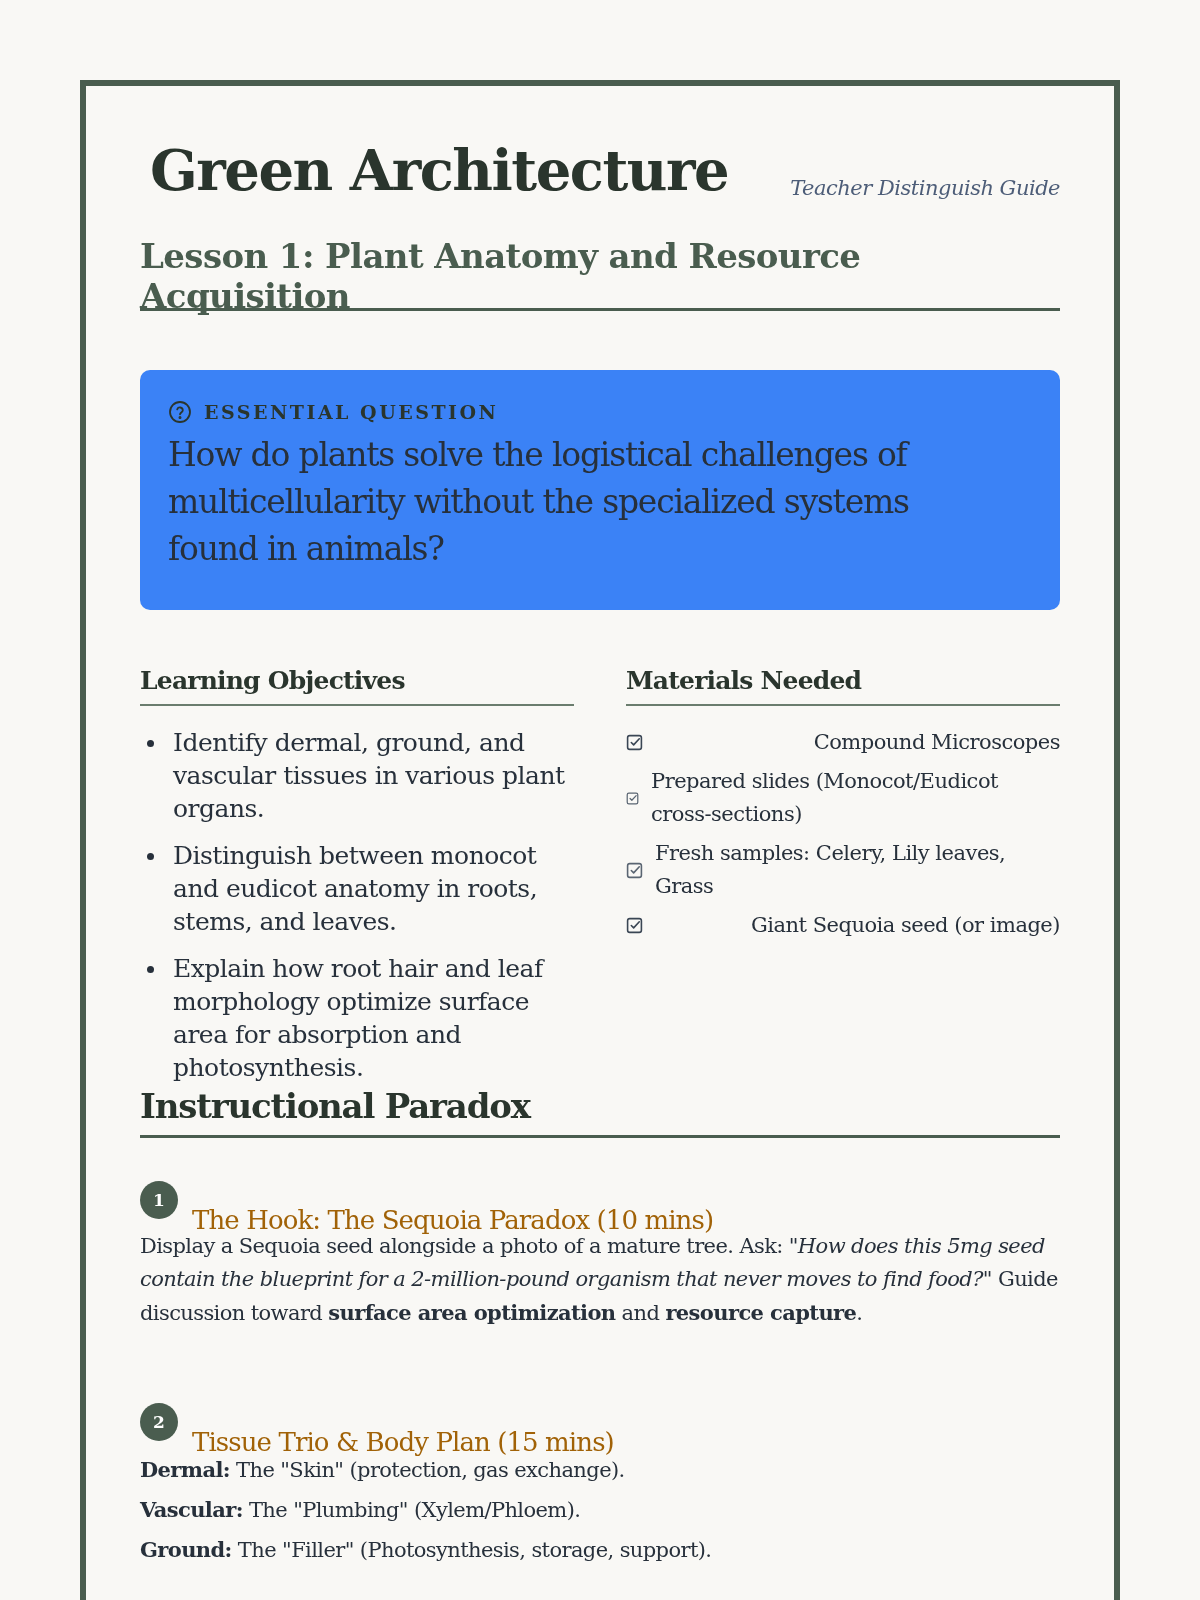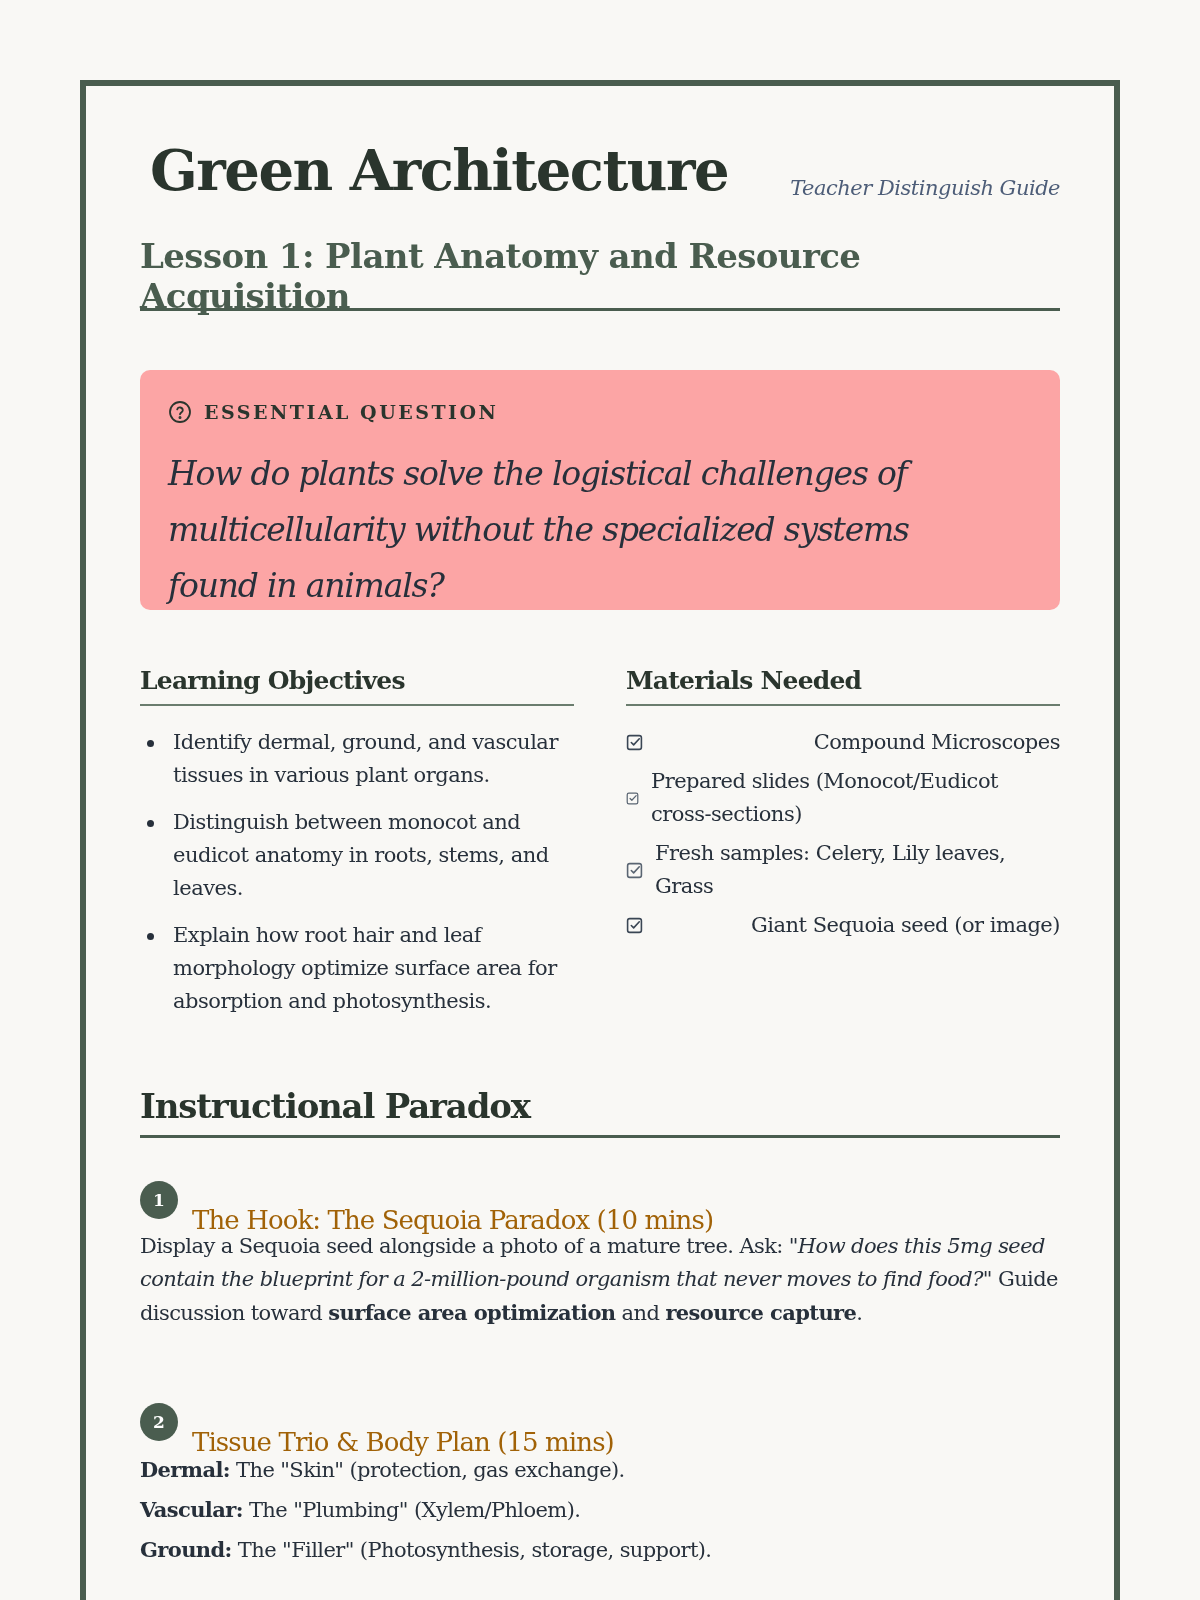--- a/index.html
+++ b/index.html
@@ -36,48 +36,48 @@
     font-size: 34px; font-weight: bold; color: #4a5d4f;
     letter-spacing: -0.6px;
   }
   .header-rule {
     position: absolute; left: 0; top: 222px; width: 920px; height: 3px;
     background: #4a5d4f;
   }
 
   .eq-box {
     position: absolute; left: 0; top: 284px; width: 920px; height: 240px;
-    background: #fca5a5; border-radius: 10px;
+    background: #3b82f6; border-radius: 10px;
     box-sizing: border-box; padding: 28px 28px;
   }
   .eq-label-row { display: flex; align-items: center; gap: 12px; height: 28px; }
   .eq-icon { width: 24px; height: 24px; display: inline-block; }
   .eq-label {
     font-size: 19px; font-weight: bold; letter-spacing: 2.5px;
     color: #2a352d;
   }
   .eq-text {
-    margin-top: 20px; font-style: italic; font-size: 33px;
-    line-height: 56px; color: #27303b; letter-spacing: -1.2px;
+    margin-top: 5px; font-size: 33px;
+    line-height: 47px; color: #27303b; letter-spacing: -1.2px;
     max-width: 780px;
   }
 
   .cols { position: absolute; left: 0; top: 580px; width: 920px; }
   .col { position: absolute; top: 0; width: 434px; }
   .col.left { left: 0; }
   .col.right { left: 486px; }
   .col-h {
     font-size: 25px; font-weight: bold; color: #2a352d;
     letter-spacing: -0.8px; padding-bottom: 4px;
     border-bottom: 2px solid #6b7d6e; margin: 0; height: 40px; box-sizing: border-box;
   }
   .obj-list { list-style: none; margin: 20px 0 0 0; padding: 0; }
   .obj-list li {
     position: relative; padding-left: 33px;
-    font-size: 21px; line-height: 33px; color: #27303b;
+    font-size: 25px; line-height: 33px; color: #27303b;
     margin-bottom: 14px; letter-spacing: -0.5px;
   }
   .obj-list li .bullet {
     position: absolute; left: 7px; top: 14px; width: 7px; height: 7px;
     border-radius: 50%; background: #27303b;
   }
   .mat-list { list-style: none; margin: 20px 0 0 0; padding: 0; }
   .mat-list li {
     display: flex; align-items: center; gap: 12px;
     font-size: 21px; line-height: 33px; color: #27303b;

